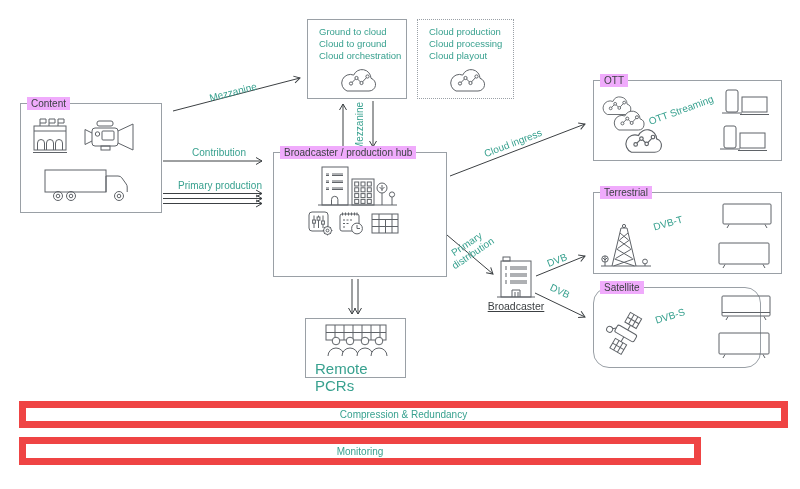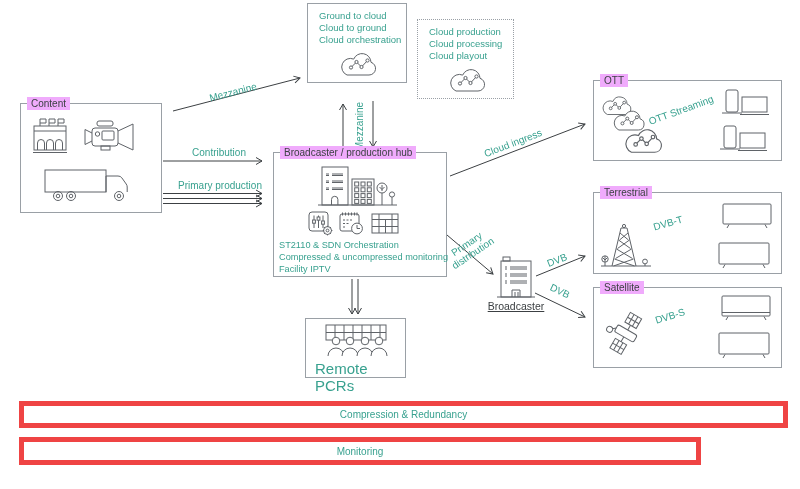--- a/index.html
+++ b/index.html
@@ -17,21 +17,21 @@
   .lines{position:absolute;font-size:9.5px;line-height:12px;color:#38a18f;}
   .lines span{display:block;white-space:nowrap;}
   .hub-lines{font-size:9.2px;line-height:12px;}
   .flow{
     position:absolute;font-size:10px;color:#38a18f;white-space:nowrap;
     transform:translate(-50%,-50%);
   }
   .flow.wrap{white-space:normal;width:58px;text-align:center;line-height:10.5px;}
   .inklabel{position:absolute;font-size:10.5px;color:#3c4043;white-space:nowrap;transform:translate(-50%,-50%);}
   .bar{
-    position:absolute;border:5px solid #ef4444;background:#fff;box-sizing:border-box;
+    position:absolute;border:7px solid #ef4444;background:#fff;box-sizing:border-box;
     display:flex;align-items:center;justify-content:center;
   }
   .bar .bar-label{font-size:10px;color:#38a18f;}
   .abs{position:absolute;}
   #wires{position:absolute;left:0;top:0;pointer-events:none;}
   svg.icon{display:block;}
 </style>
 </head>
 <body>
 
@@ -104,21 +104,21 @@
         <circle cx="14" cy="28" r="4.5"></circle>
           <circle cx="14" cy="28" r="1.8"></circle>
         <circle cx="27" cy="28" r="4.5"></circle>
           <circle cx="27" cy="28" r="1.8"></circle>
         <circle cx="75" cy="28" r="4.5"></circle>
           <circle cx="75" cy="28" r="1.8"></circle>
       </g>
     </svg>
   </div>
 
-  <div class="box" style="left:307px;top:3px;width:100px;height:80px;text-decoration:underline;">
+  <div class="box" style="left:307px;top:19px;width:100px;height:80px;text-decoration:underline;">
     <div class="lines" style="left:11px;top:6px;">
       <span>Ground to cloud</span>
       <span>Cloud to ground</span>
       <span>Cloud orchestration</span>
     </div>
     <svg class="icon abs" style="left:30px;top:46px;" width="40" height="27" viewBox="0 0 40 27">
       <g fill="none" stroke="#5f6368" stroke-width="1">
         <path d="M9,25 h22 a6.5,6.5 0 0 0 2,-12.7 a9,9 0 0 0 -17.3,-3.2 A7.2,7.2 0 0 0 9,25 z"></path>
         <path d="M13,17.5 L18.5,12 L23.5,17 L29.5,10.5"></path>
         <circle cx="13" cy="17.5" r="1.6" fill="#fff"></circle>
@@ -197,25 +197,20 @@
         <path d="M18,17.5 V14 M18,17.5 h3"></path>
       </g>
     </svg>
     <svg class="icon abs" style="left:97px;top:60px;" width="28" height="21" viewBox="0 0 28 21">
       <g fill="none" stroke="#5f6368" stroke-width="1">
         <rect x="1" y="1" width="26" height="19"></rect>
         <path d="M1,6.5 h26 M1,13.5 h26"></path>
         <path d="M8,1 V20 M14.5,6.5 V20 M21,1 V20"></path>
       </g>
     </svg>
-    <div class="lines hub-lines" style="left:5px;top:86px;">
-      <span>ST2110 &amp; SDN Orchestration</span>
-      <span>Compressed &amp; uncompressed monitoring</span>
-      <span>Facility IPTV</span>
-    </div>
   </div>
 
   <div class="box" style="left:305px;top:318px;width:101px;height:60px;">
     <svg class="icon abs" style="left:15px;top:5px;" width="70" height="33" viewBox="0 0 70 33">
       <g fill="none" stroke="#5f6368" stroke-width="1">
         <rect x="5" y="1" width="60" height="15"></rect>
         <path d="M14,1 V16 M23,1 V16 M32,1 V16 M41,1 V16 M50,1 V16 M59,1 V16 M5,8.5 h60"></path>
         <g>
           <circle cx="15" cy="17" r="3.8" fill="#fff"></circle>
             <path d="M7,32 a8,8 0 0 1 16,0" fill="#fff"></path>
@@ -316,21 +311,21 @@
     </svg>
     <svg class="icon abs" style="left:124px;top:49px;" width="52" height="27" viewBox="0 0 52 27">
       <g fill="none" stroke="#5f6368" stroke-width="1">
         <rect x="1" y="1" width="50" height="21" rx="1"></rect>
         <path d="M7,22.5 l-2,3.5 M45,22.5 l2,3.5"></path>
       </g>
     </svg>
   </div>
   <div class="flow" style="left:668px;top:223px;transform:translate(-50%,-50%) rotate(-16deg);">DVB-T</div>
 
-  <div class="box" style="left:593px;top:287px;width:189px;height:81px;">
+  <div class="box" style="left:593px;top:287px;width:168px;height:81px;border-radius:16px;">
     <span class="legend">Satellite</span>
     <svg class="icon abs" style="left:8px;top:20px;" width="48" height="50" viewBox="0 0 48 50">
       <g fill="none" stroke="#5f6368" stroke-width="1" transform="rotate(30 24 25)">
         <rect x="13" y="21.5" width="22" height="8" rx="2"></rect>
         <path d="M24,21.5 V16"></path>
         <rect x="17.5" y="5" width="13" height="11"></rect>
         <path d="M21.8,5 V16 M26.2,5 V16 M17.5,10.5 h13"></path>
         <path d="M24,29.5 V35"></path>
         <rect x="17.5" y="35" width="13" height="11"></rect>
         <path d="M21.8,35 V46 M26.2,35 V46 M17.5,40.5 h13"></path>

